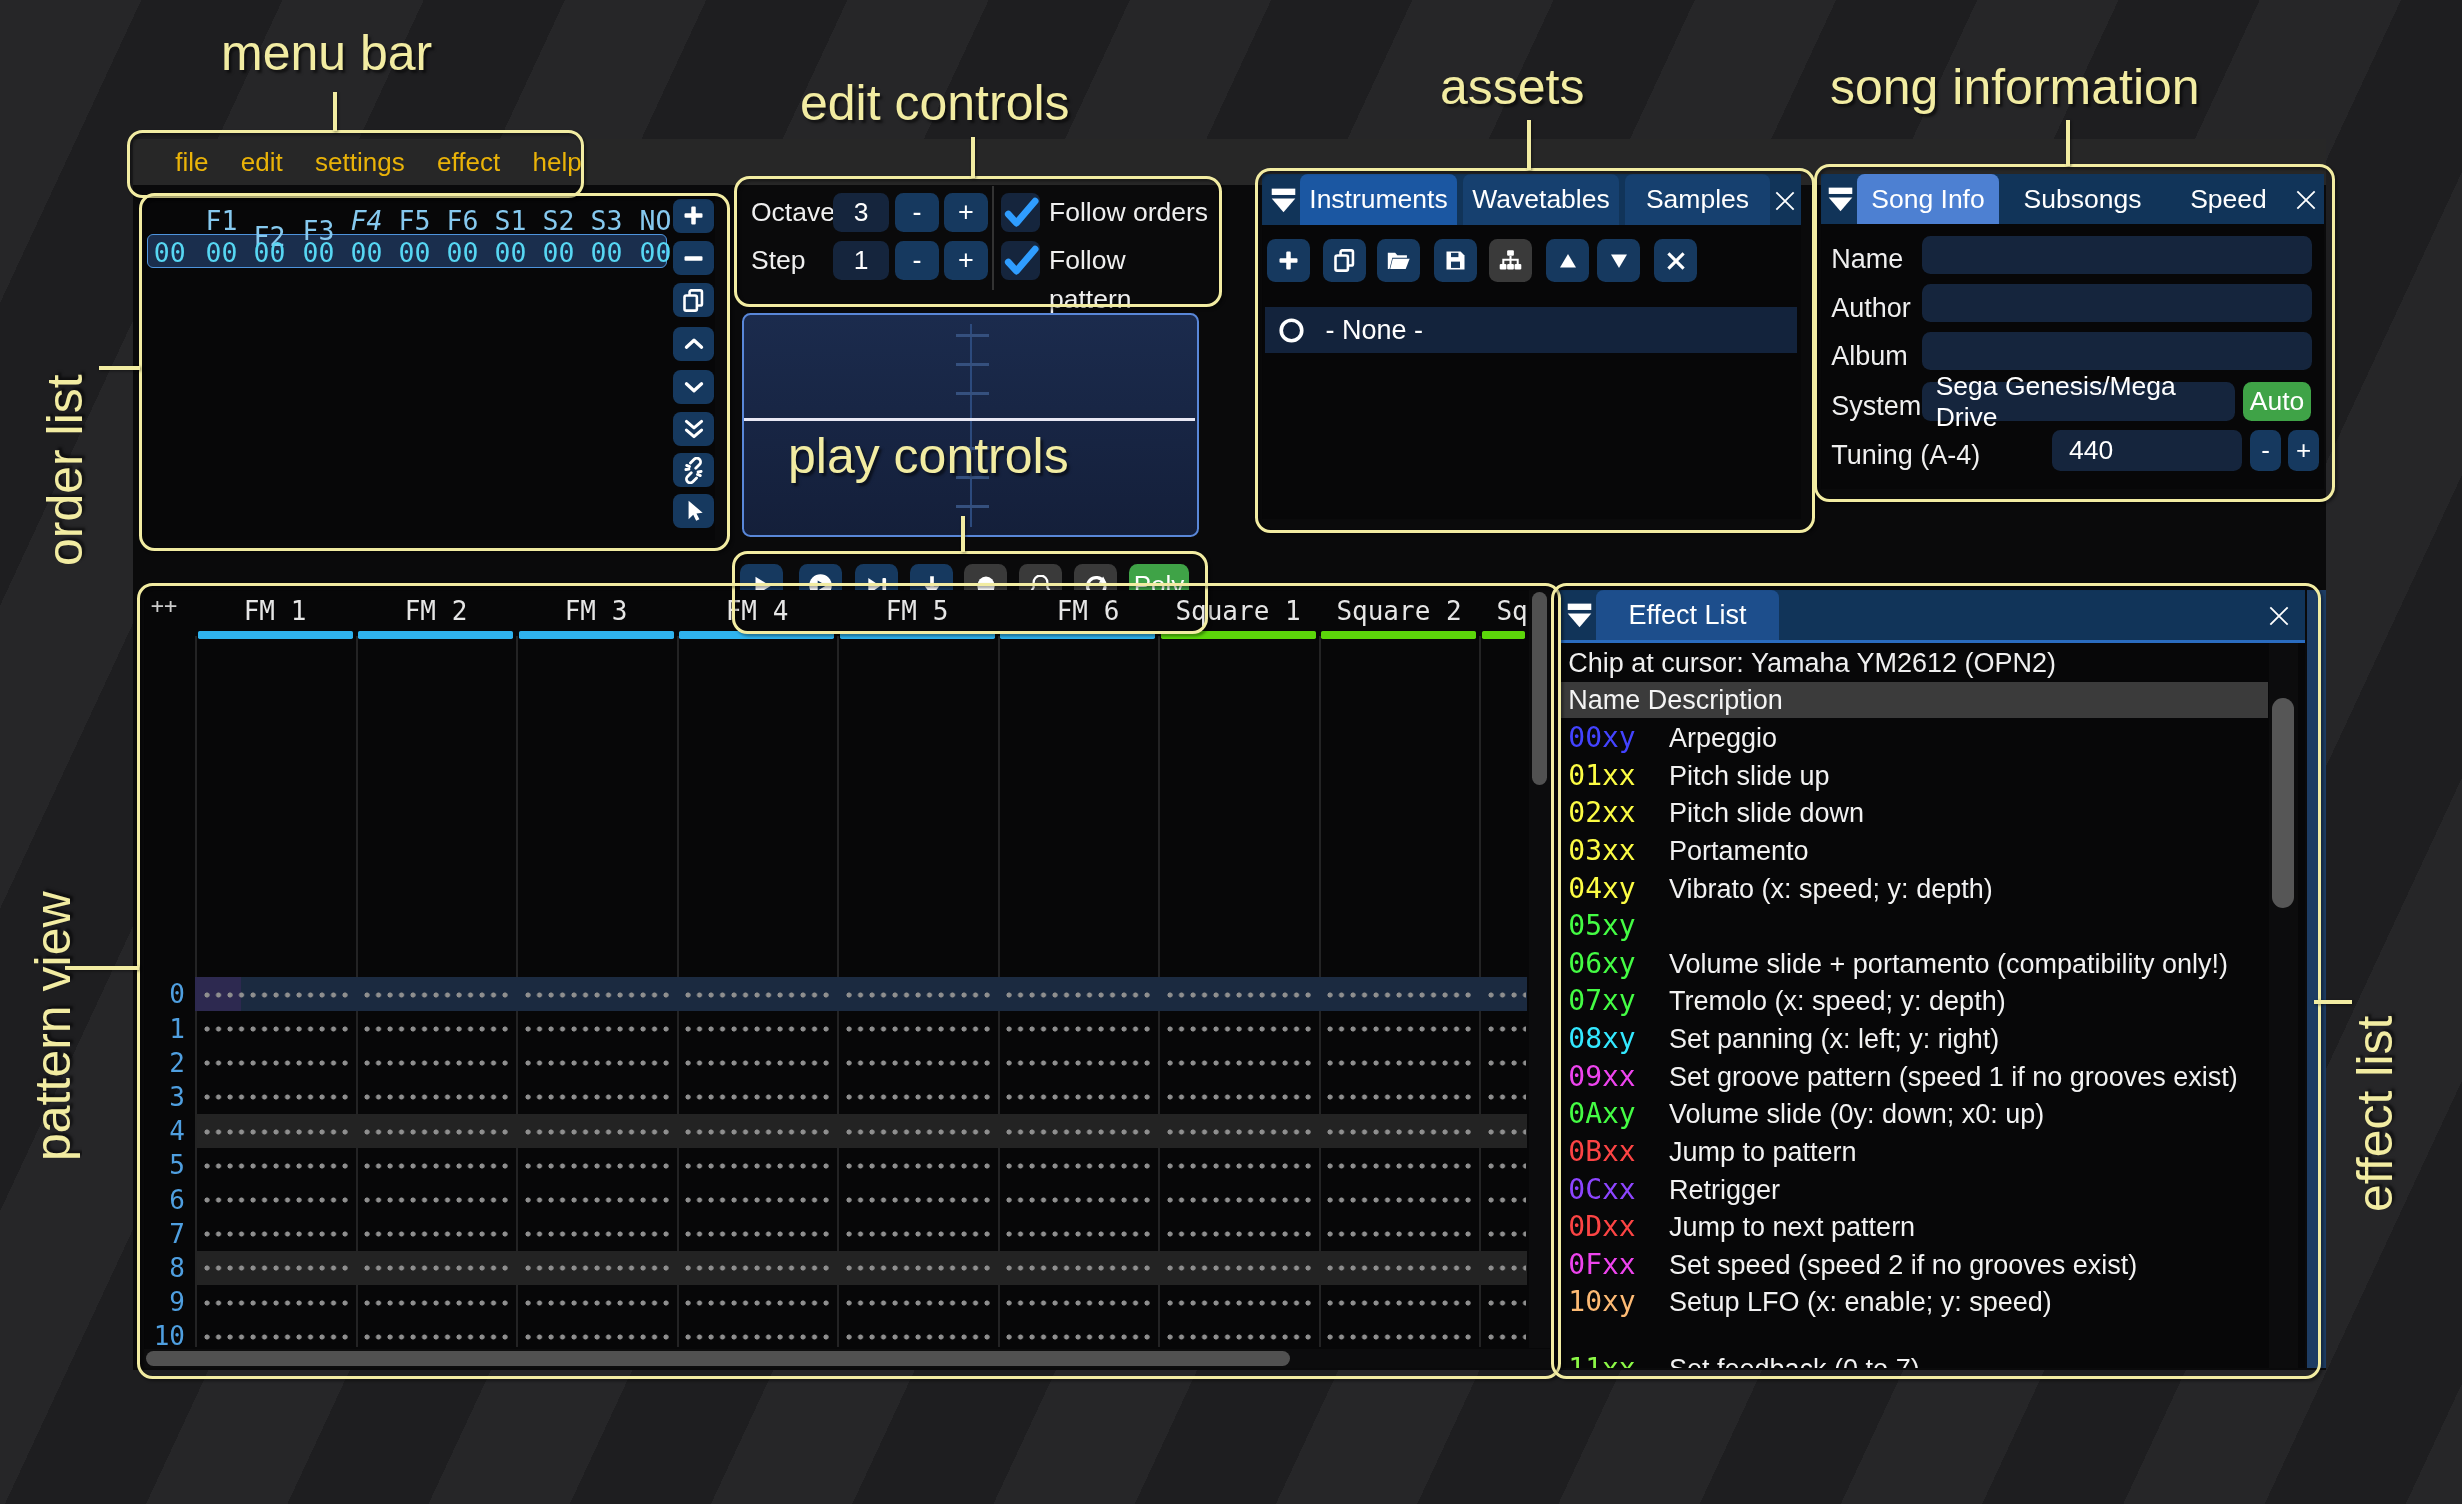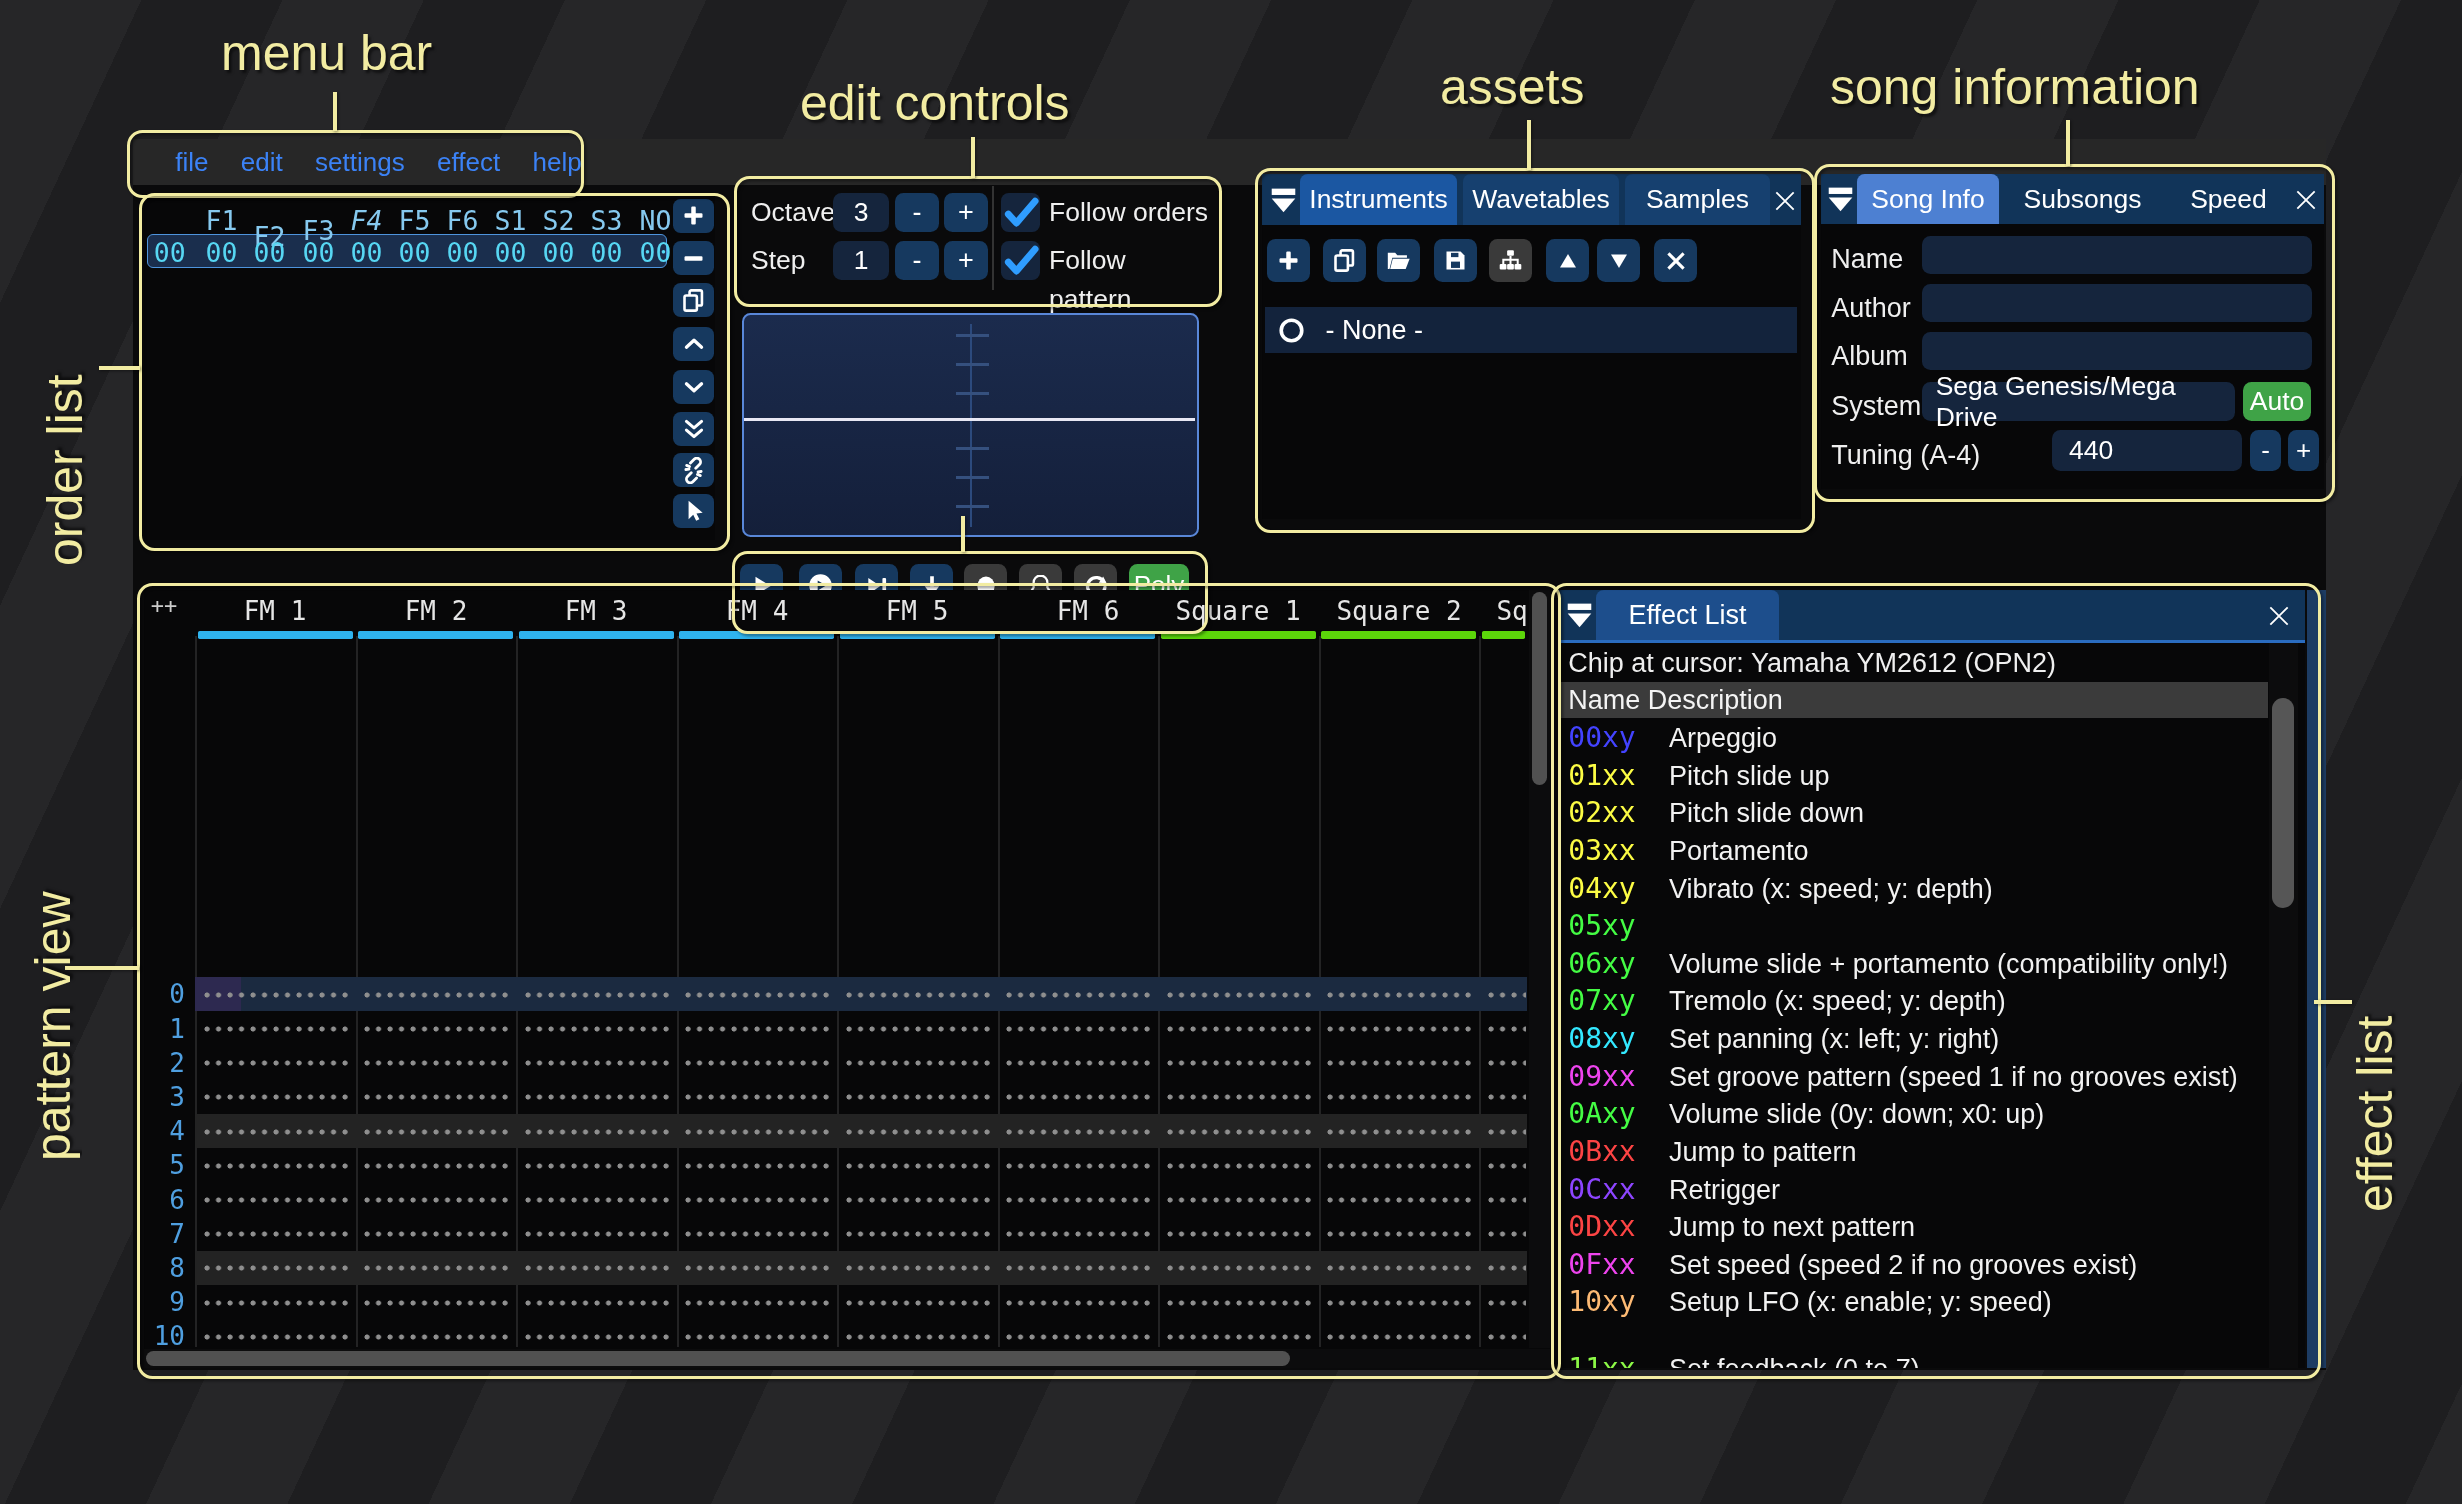--- a/index.html
+++ b/index.html
@@ -4,21 +4,21 @@
 <style>
   html,body{margin:0;padding:0;width:2462px;height:1505px;overflow:hidden;
     background:#202021 ;
     font-family:"Liberation Sans",sans-serif;}
   #stage{position:absolute;left:0;top:0;width:2462px;height:1505px;overflow:hidden;
     background:repeating-linear-gradient(115deg,#262628 0 128px,#1e1e20 128px 256px);}
   .abs{position:absolute;}
   
   #win-bg{left:133px;top:139px;width:2193px;height:1231px;background:#0a0a0b;}
   #menubar{left:133px;top:139px;width:2193px;height:46px;background:#272727;display:flex;align-items:center;padding-left:26px;box-sizing:border-box;}
-  .menu-item{color:#3b82f6;font-size:26px;padding:0 16.2px;}
+  .menu-item{color:#eab308;font-size:26px;padding:0 16.2px;}
   .panel{background:#070708;}
   .hstrip{background:#113459;}
   .tab{display:flex;align-items:center;justify-content:center;color:#fff;font-size:26.5px;border-radius:7.7px 7.7px 0 0;}
   .btn{border-radius:8.5px;display:flex;align-items:center;justify-content:center;}
   .btn.blue{background:#16395f;}
   .btn.gray{background:#3a3a3a;}
   .btn.green{background:#3fa347;}
   .input{background:#15253d;border-radius:8.5px;color:#fff;font-size:26.5px;display:flex;align-items:center;}
   .white{color:#efefef;}
   .mono{font-family:"DejaVu Sans Mono",monospace;}
@@ -660,17 +660,18 @@
   <div class="abs anno-line" style="left:2066px;top:120px;width:4.3px;height:46px;"></div>
   <div class="abs anno-line" style="left:961px;top:516px;width:4.3px;height:36px;"></div>
   <div class="abs anno-line" style="left:99px;top:366px;width:41px;height:4.3px;"></div>
   <div class="abs anno-line" style="left:65px;top:966px;width:74px;height:4.3px;"></div>
   <div class="abs anno-line" style="left:2314px;top:1000px;width:38px;height:4.3px;"></div>
 
   <div class="abs anno-label" style="left:221px;top:24px;">menu bar</div>
   <div class="abs anno-label" style="left:800px;top:74px;">edit controls</div>
   <div class="abs anno-label" style="left:1440px;top:58px;">assets</div>
   <div class="abs anno-label" style="left:1830px;top:58px;">song information</div>
+  <div class="abs anno-label" style="left:788px;top:427px;">play controls</div>
   <div class="abs anno-label anno-vert" style="left:36px;top:248px;height:318px;">order list</div>
   <div class="abs anno-label anno-vert" style="left:24px;top:793px;height:368px;">pattern view</div>
   <div class="abs anno-label anno-vert" style="left:2346px;top:853px;height:359px;">effect list</div>
 </div>
 
 
 </body></html>

